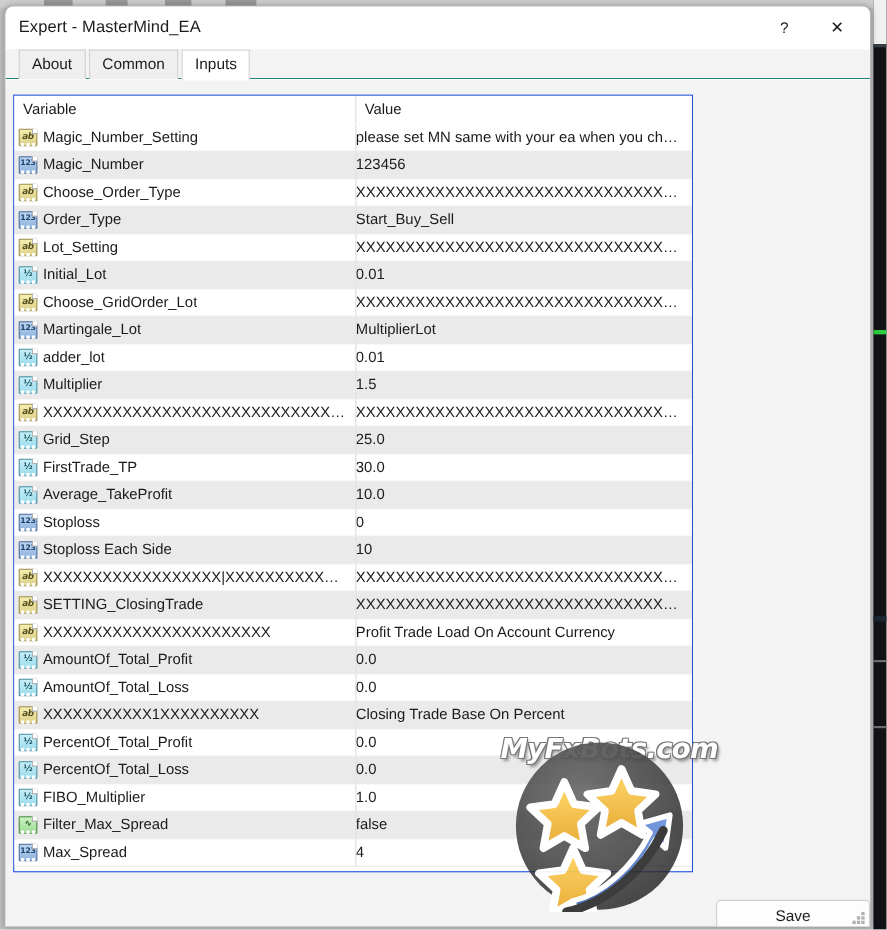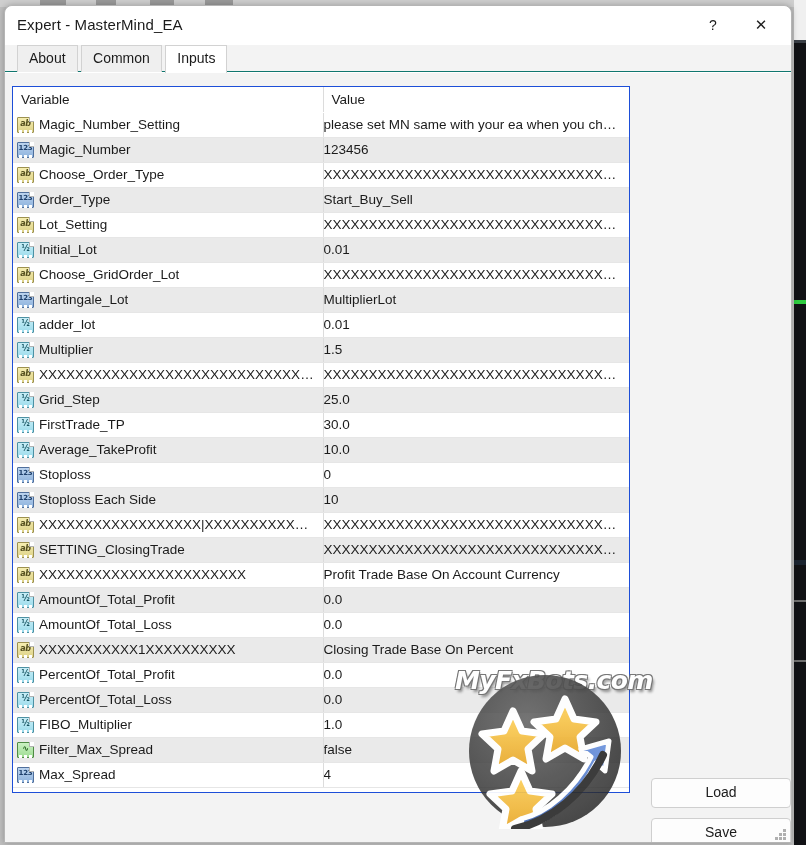--- a/index.html
+++ b/index.html
@@ -633,21 +633,21 @@
                       <span class="fold"></span>
                       <span class="notch">
                         <i></i>
                         <i></i>
                         <i></i>
                       </span>
                     </span>
                     <span class="varlabel">XXXXXXXXXXXXXXXXXXXXXXX</span>
                   </div>
                 </td>
-                <td>Profit Trade Base On Account Currency</td>
+                <td>Profit Trade Load On Account Currency</td>
               </tr>
               <tr class="even">
                 <td>
                   <div class="cellflex">
                     <span class="tico t-double">
                       <span class="body"></span>
                       <span class="glyph">½</span>
                       <span class="fold"></span>
                       <span class="notch">
                         <i></i>
@@ -812,21 +812,20 @@
           <g stroke="#ffffff" stroke-width="7" fill="url(#star)" stroke-linejoin="round">
             <polygon points="50,40 59,60 81,63 65,78 69,100 50,89 31,100 35,78 19,63 41,60"></polygon>
             <polygon points="102,28 111,48 133,51 117,66 121,88 102,77 83,88 87,66 71,51 93,48"></polygon>
             <polygon points="58,100 67,120 89,123 73,138 77,160 58,149 39,160 43,138 27,123 49,120"></polygon>
           </g>
           <path d="M58,148 C84,142 112,118 128,86 L118,78 L146,70 L142,100 L133,92 C116,126 88,150 60,156 Z" fill="url(#arrow)" stroke="#ffffff" stroke-width="5" stroke-linejoin="round"></path>
           <path d="M52,158 C88,150 122,122 140,84" fill="none" stroke="#2e2e2e" stroke-width="8" stroke-linecap="round"></path>
         </svg>
       </div>
 
-      <div class="btn side-btn load">Load</div>
       <div class="btn side-btn save">Save</div>
 
       <div class="grip">
         <i style="left:8px;top:0;"></i>
         <i style="left:4px;top:4px;"></i>
           <i style="left:8px;top:4px;"></i>
         <i style="left:0;top:8px;"></i>
           <i style="left:4px;top:8px;"></i>
           <i style="left:8px;top:8px;"></i>
       </div>

